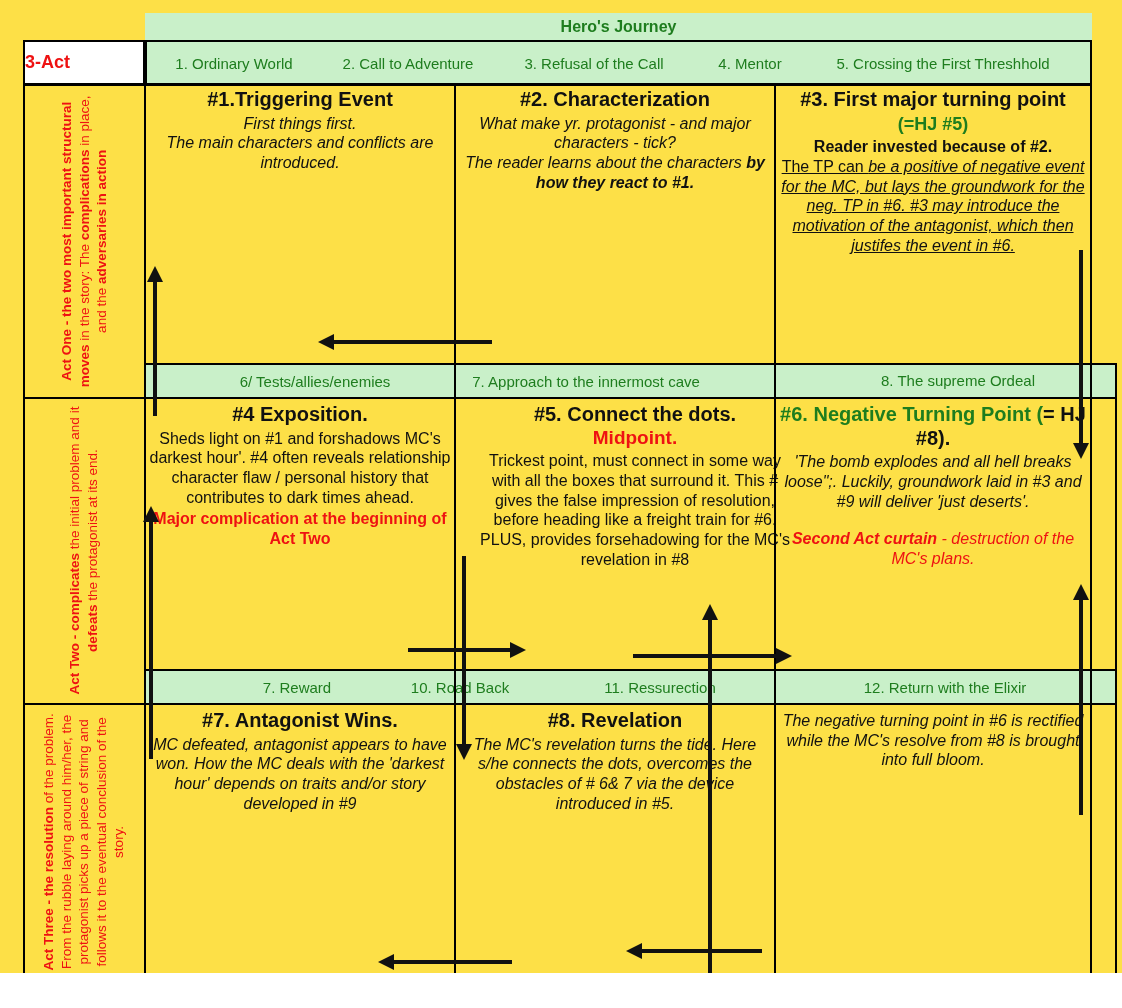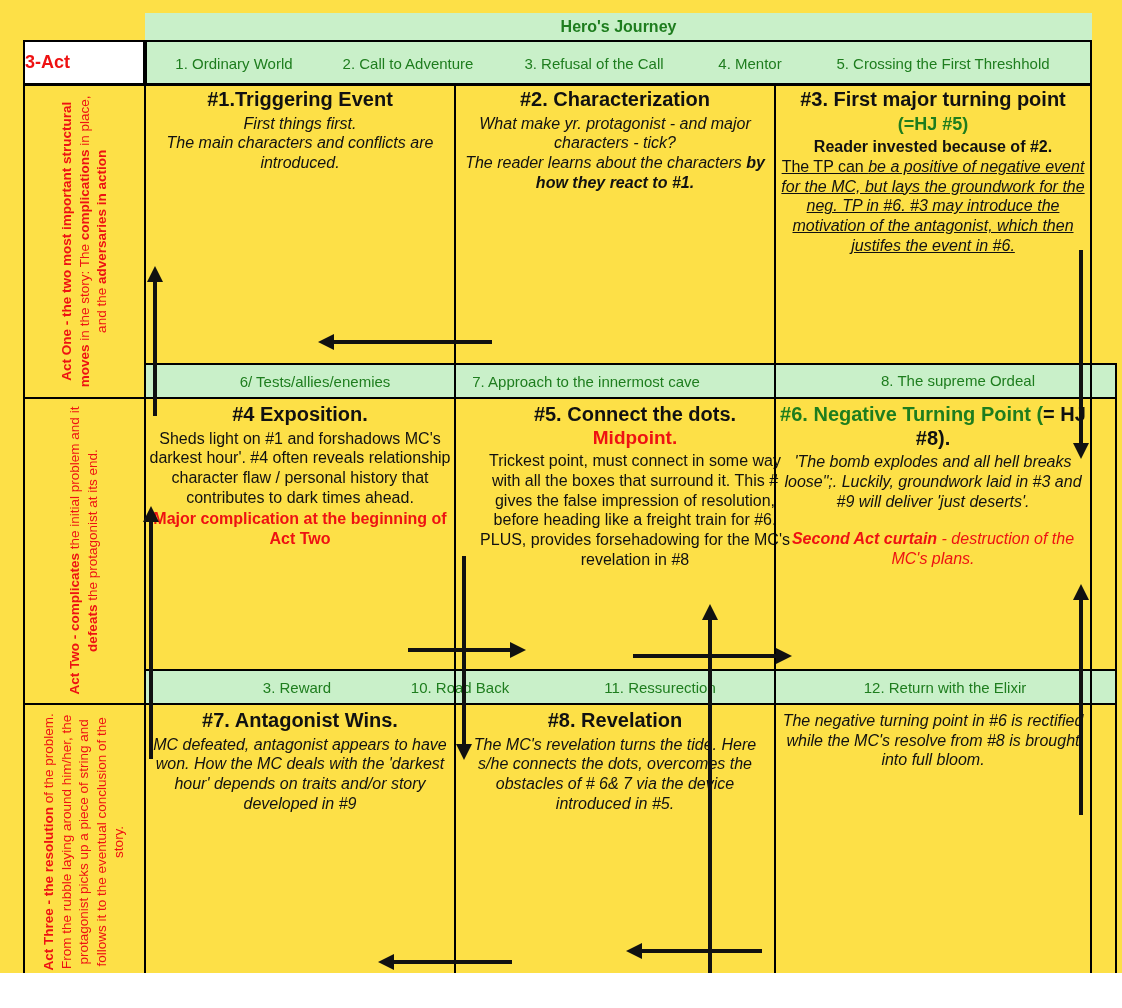--- a/index.html
+++ b/index.html
@@ -60,21 +60,21 @@
     <span class="hlabel" style="left:603px">4. Mentor</span>
     <span class="hlabel bold" style="left:796px">5. Crossing the First Threshhold</span>
   </div>
 
   <div class="band" style="left:145px;top:363px;width:972px;height:36px;"></div>
   <span class="bandlabel" style="left:315px;top:381px;">6/ Tests/allies/enemies</span>
   <span class="bandlabel" style="left:586px;top:381px;">7. Approach to the innermost cave</span>
   <span class="bandlabel bold" style="left:930px;top:380px;margin-left:28px;">8. The supreme Ordeal</span>
 
   <div class="band" style="left:145px;top:669px;width:972px;height:36px;"></div>
-  <span class="bandlabel" style="left:297px;top:687px;">3. Reward</span>
+  <span class="bandlabel" style="left:297px;top:687px;">7. Reward</span>
   <span class="bandlabel" style="left:460px;top:687px;">10. Road Back</span>
   <span class="bandlabel" style="left:660px;top:687px;">11. Ressurection</span>
   <span class="bandlabel bold" style="left:945px;top:687px;">12. Return with the Elixir</span>
 
   <div class="gline" style="left:23px;top:84px;width:2px;height:896px;"></div>
   <div class="gline" style="left:144px;top:84px;width:2px;height:896px;"></div>
   <div class="gline" style="left:454px;top:84px;width:2px;height:896px;"></div>
   <div class="gline" style="left:774px;top:84px;width:2px;height:896px;"></div>
   <div class="gline" style="left:1090px;top:84px;width:2px;height:896px;"></div>
   <div class="gline" style="left:1115px;top:363px;width:2px;height:617px;"></div>

